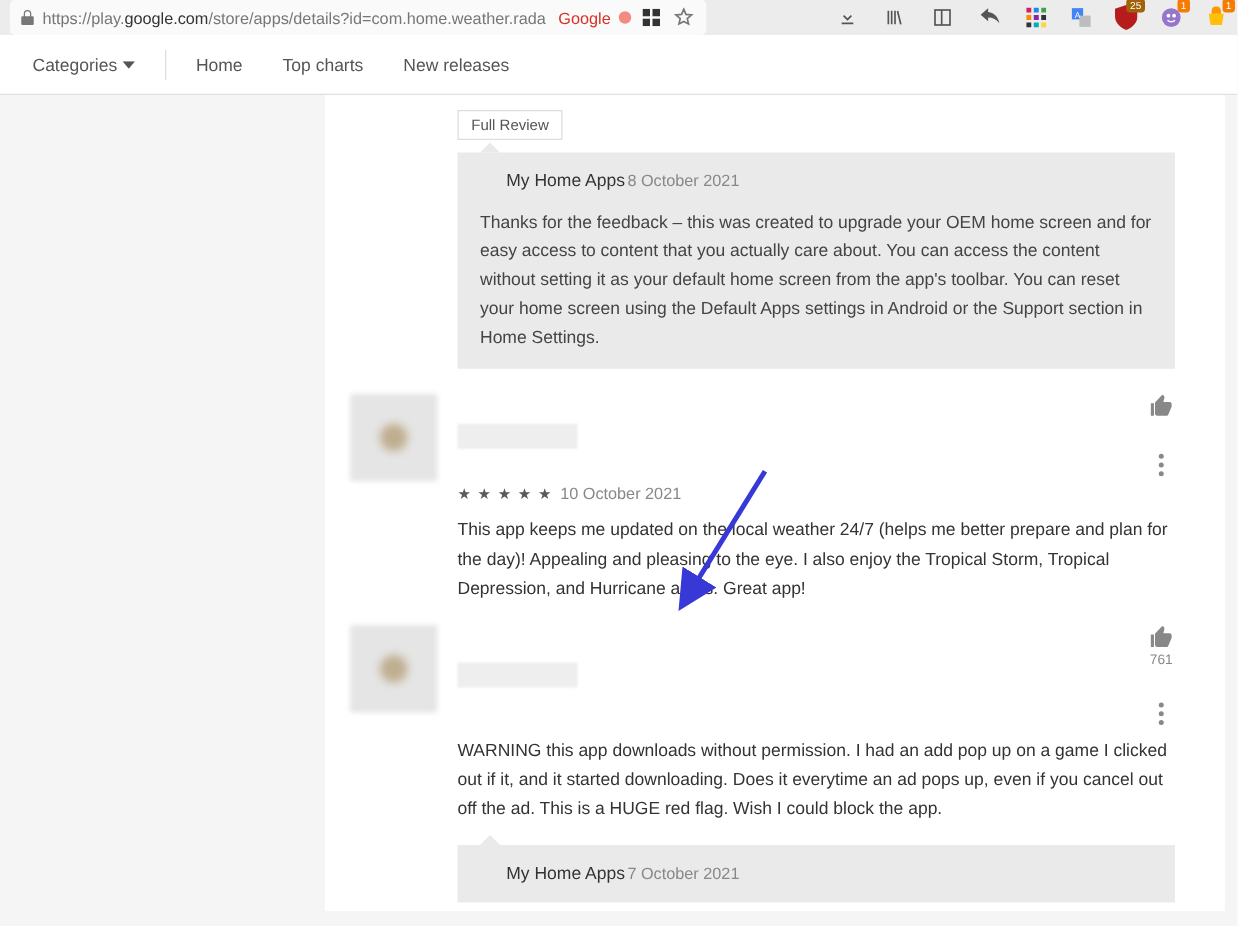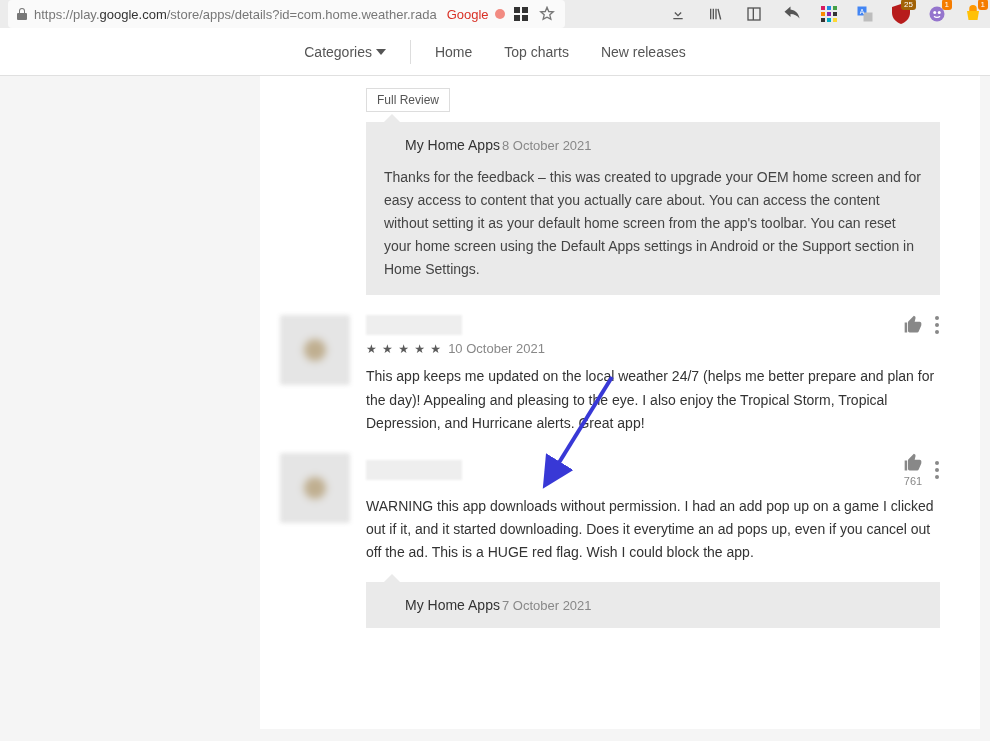--- a/index.html
+++ b/index.html
@@ -9,21 +9,21 @@
   .url-box { flex: 0 0 520px; height: 28px; background: #fafafa; border-radius: 4px; display: flex; align-items: center; padding: 0 8px; gap: 6px; font-size: 13px; color: #666; }
   .url-text { color: #777; white-space: nowrap; overflow: hidden; }
   .url-text .bold { color: #333; font-weight: 500; }
   .google-label { color: #d93025; font-size: 13px; margin-left: 4px; }
   .red-dot { width: 10px; height: 10px; background: #f28b82; border-radius: 50%; }
   .icon-btn { width: 20px; height: 20px; display: flex; align-items: center; justify-content: center; cursor: pointer; }
   .toolbar-icons { display: flex; align-items: center; gap: 18px; margin-left: auto; }
   .badge-icon { position: relative; width: 18px; height: 18px; display: flex; align-items: center; justify-content: center; }
   .badge-count { position: absolute; top: -6px; right: -6px; background: #a16207; color: #fff; font-size: 8px; padding: 1px 3px; border-radius: 3px; }
   
-  .nav-bar { height: 48px; background: #fff; border-bottom: 1px solid #e0e0e0; display: flex; align-items: center; padding: 0 10px; justify-content: center; }
+  .nav-bar { height: 48px; background: #fff; border-bottom: 1px solid #e0e0e0; display: flex; align-items: center; padding: 0 10px; }
   .nav-item { padding: 0 16px; font-size: 14px; color: #555; cursor: pointer; display: flex; align-items: center; gap: 4px; }
   .nav-divider { width: 1px; height: 24px; background: #ddd; margin: 0 8px; }
   
   .content-area { display: flex; height: calc(741px - 88px); }
   .left-gutter { width: 260px; background: #f5f5f5; }
   .main-panel { flex: 1; background: #fff; padding: 12px 40px 12px 20px; overflow: hidden; }
   .right-gutter { width: 10px; background: #f5f5f5; }
   
   .full-review-btn { display: inline-block; border: 1px solid #ddd; padding: 4px 10px; font-size: 12px; color: #555; cursor: pointer; margin-left: 86px; margin-bottom: 10px; }
   
@@ -32,21 +32,21 @@
   .dev-name { font-size: 14px; color: #333; margin-left: 21px; }
   .dev-date { font-size: 13px; color: #888; margin-left: 2px; }
   .dev-text { font-size: 14px; color: #444; line-height: 1.65; margin-top: 12px; }
   
   .review { display: flex; gap: 16px; margin-bottom: 18px; }
   .avatar { width: 70px; height: 70px; background: #e5e5e5; border-radius: 2px; filter: blur(2px); position: relative; }
   .avatar::after { content: ''; position: absolute; top: 24px; left: 24px; width: 22px; height: 22px; background: #bfae8f; border-radius: 50%; filter: blur(3px); }
   .review-body { flex: 1; }
   .review-header { display: flex; align-items: center; gap: 8px; margin-bottom: 4px; }
   .reviewer-name { width: 96px; height: 20px; background: #eee; filter: blur(1px); }
-  .thumb-area { margin-left: auto; display: flex; align-items: center; gap: 10px; }
+  .thumb-area { margin-left: auto; display: flex; align-items: center; gap: 27px; flex-direction: column; }
   .thumb-count { font-size: 11px; color: #888; text-align: center; margin-top: 2px; }
   .stars { color: #5a5a5a; font-size: 12px; letter-spacing: 1px; }
   .star-empty { color: #ccc; }
   .review-date { font-size: 13px; color: #888; margin-left: 6px; }
   .review-text { font-size: 14px; color: #333; line-height: 1.65; margin-top: 8px; }
   
   .arrow-overlay { position: absolute; pointer-events: none; }
   
   svg { display: block; }
 </style>

